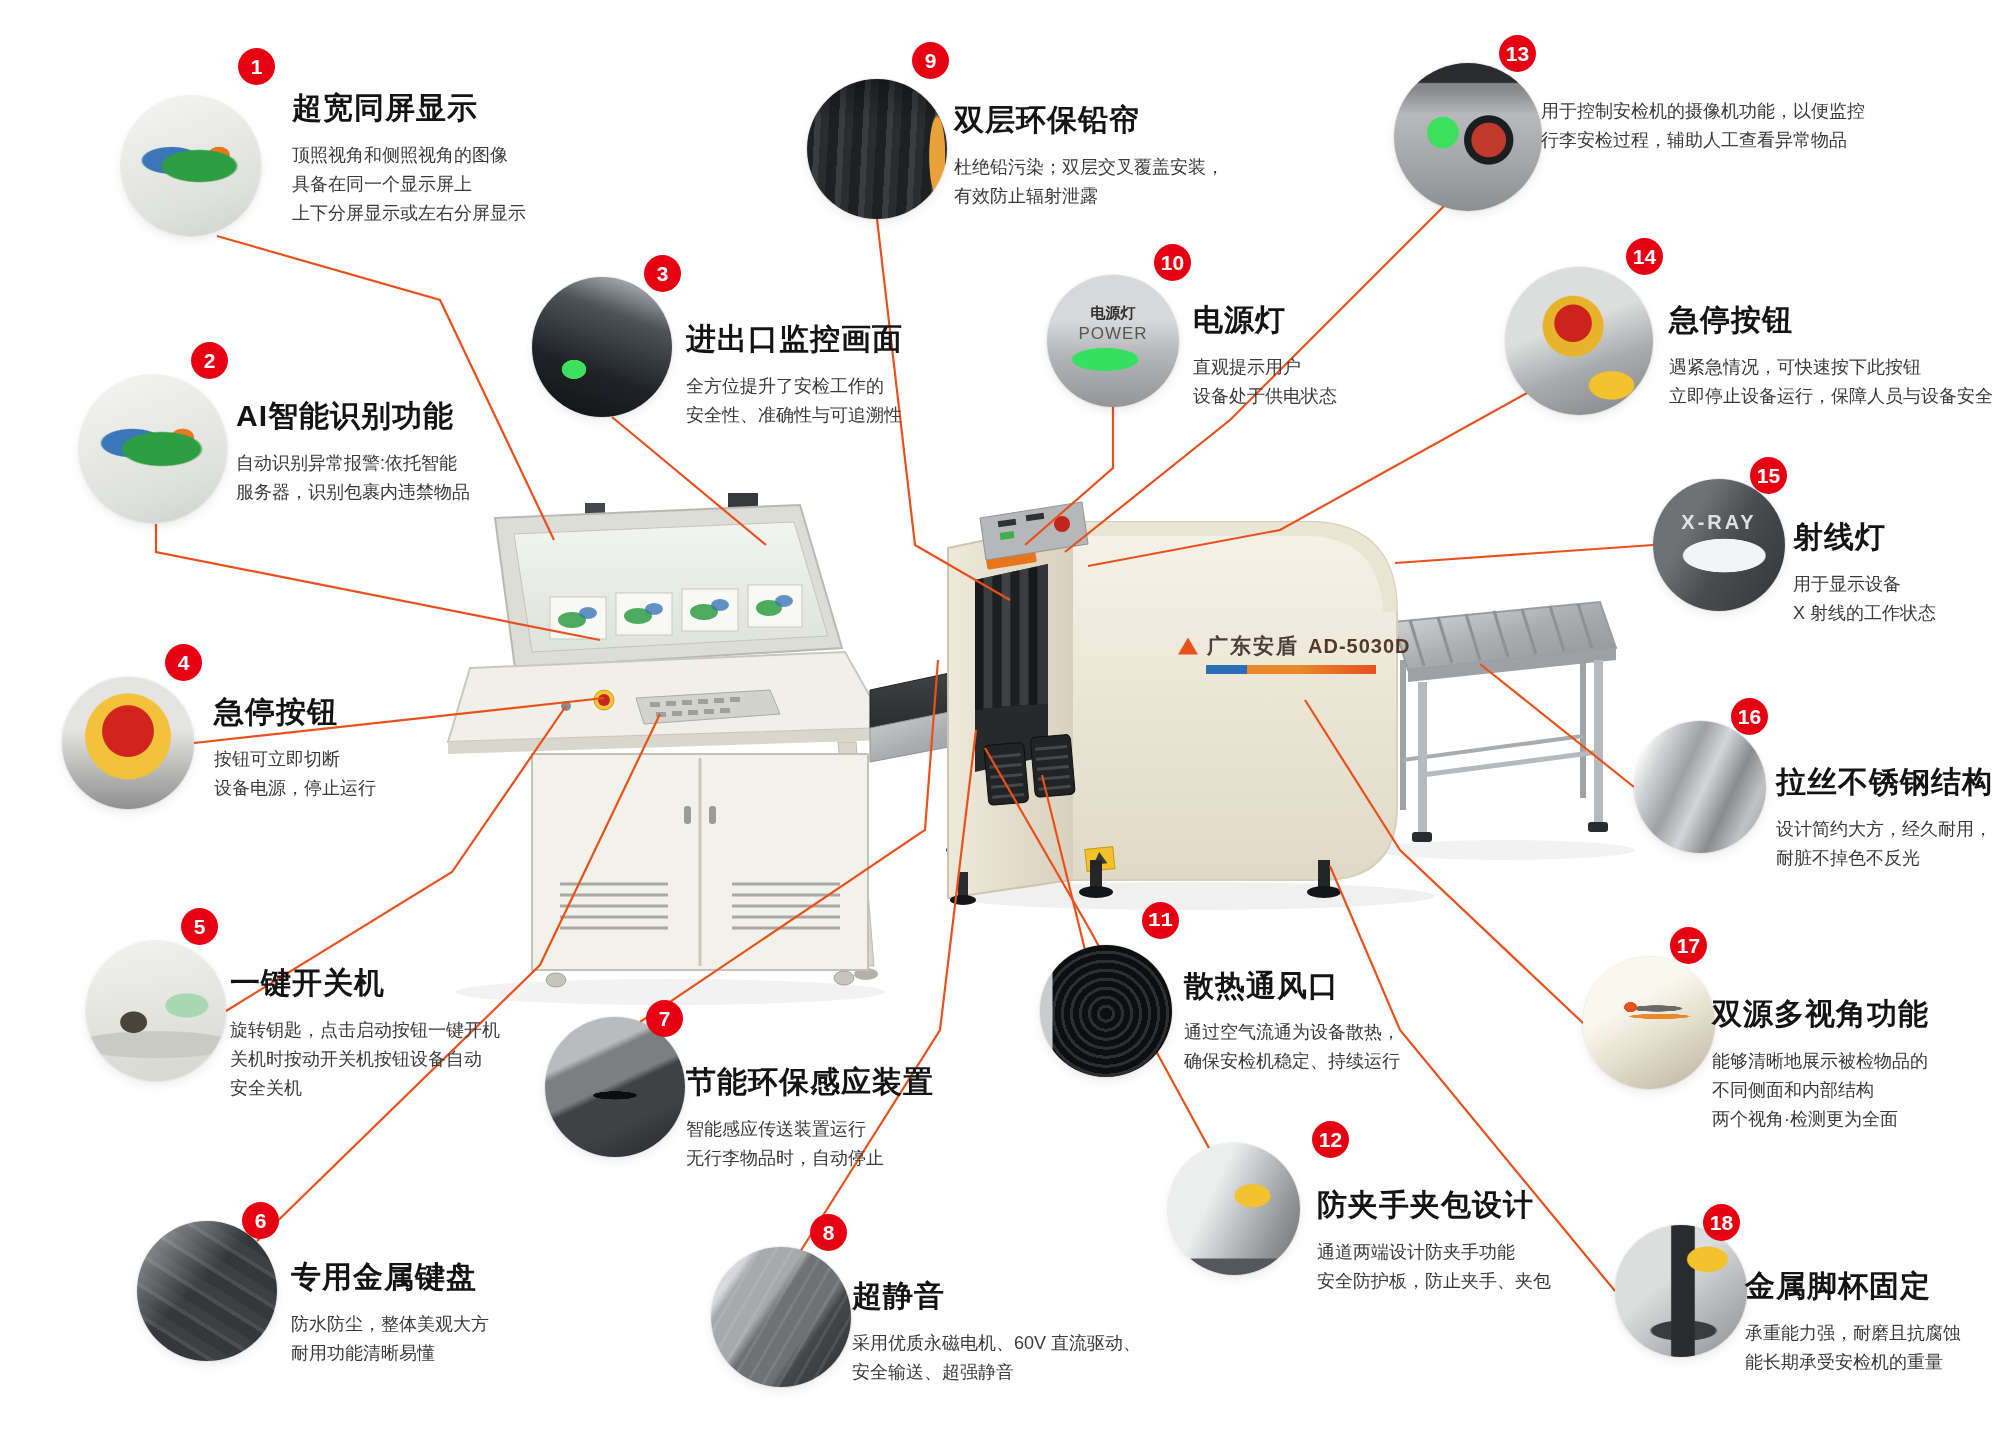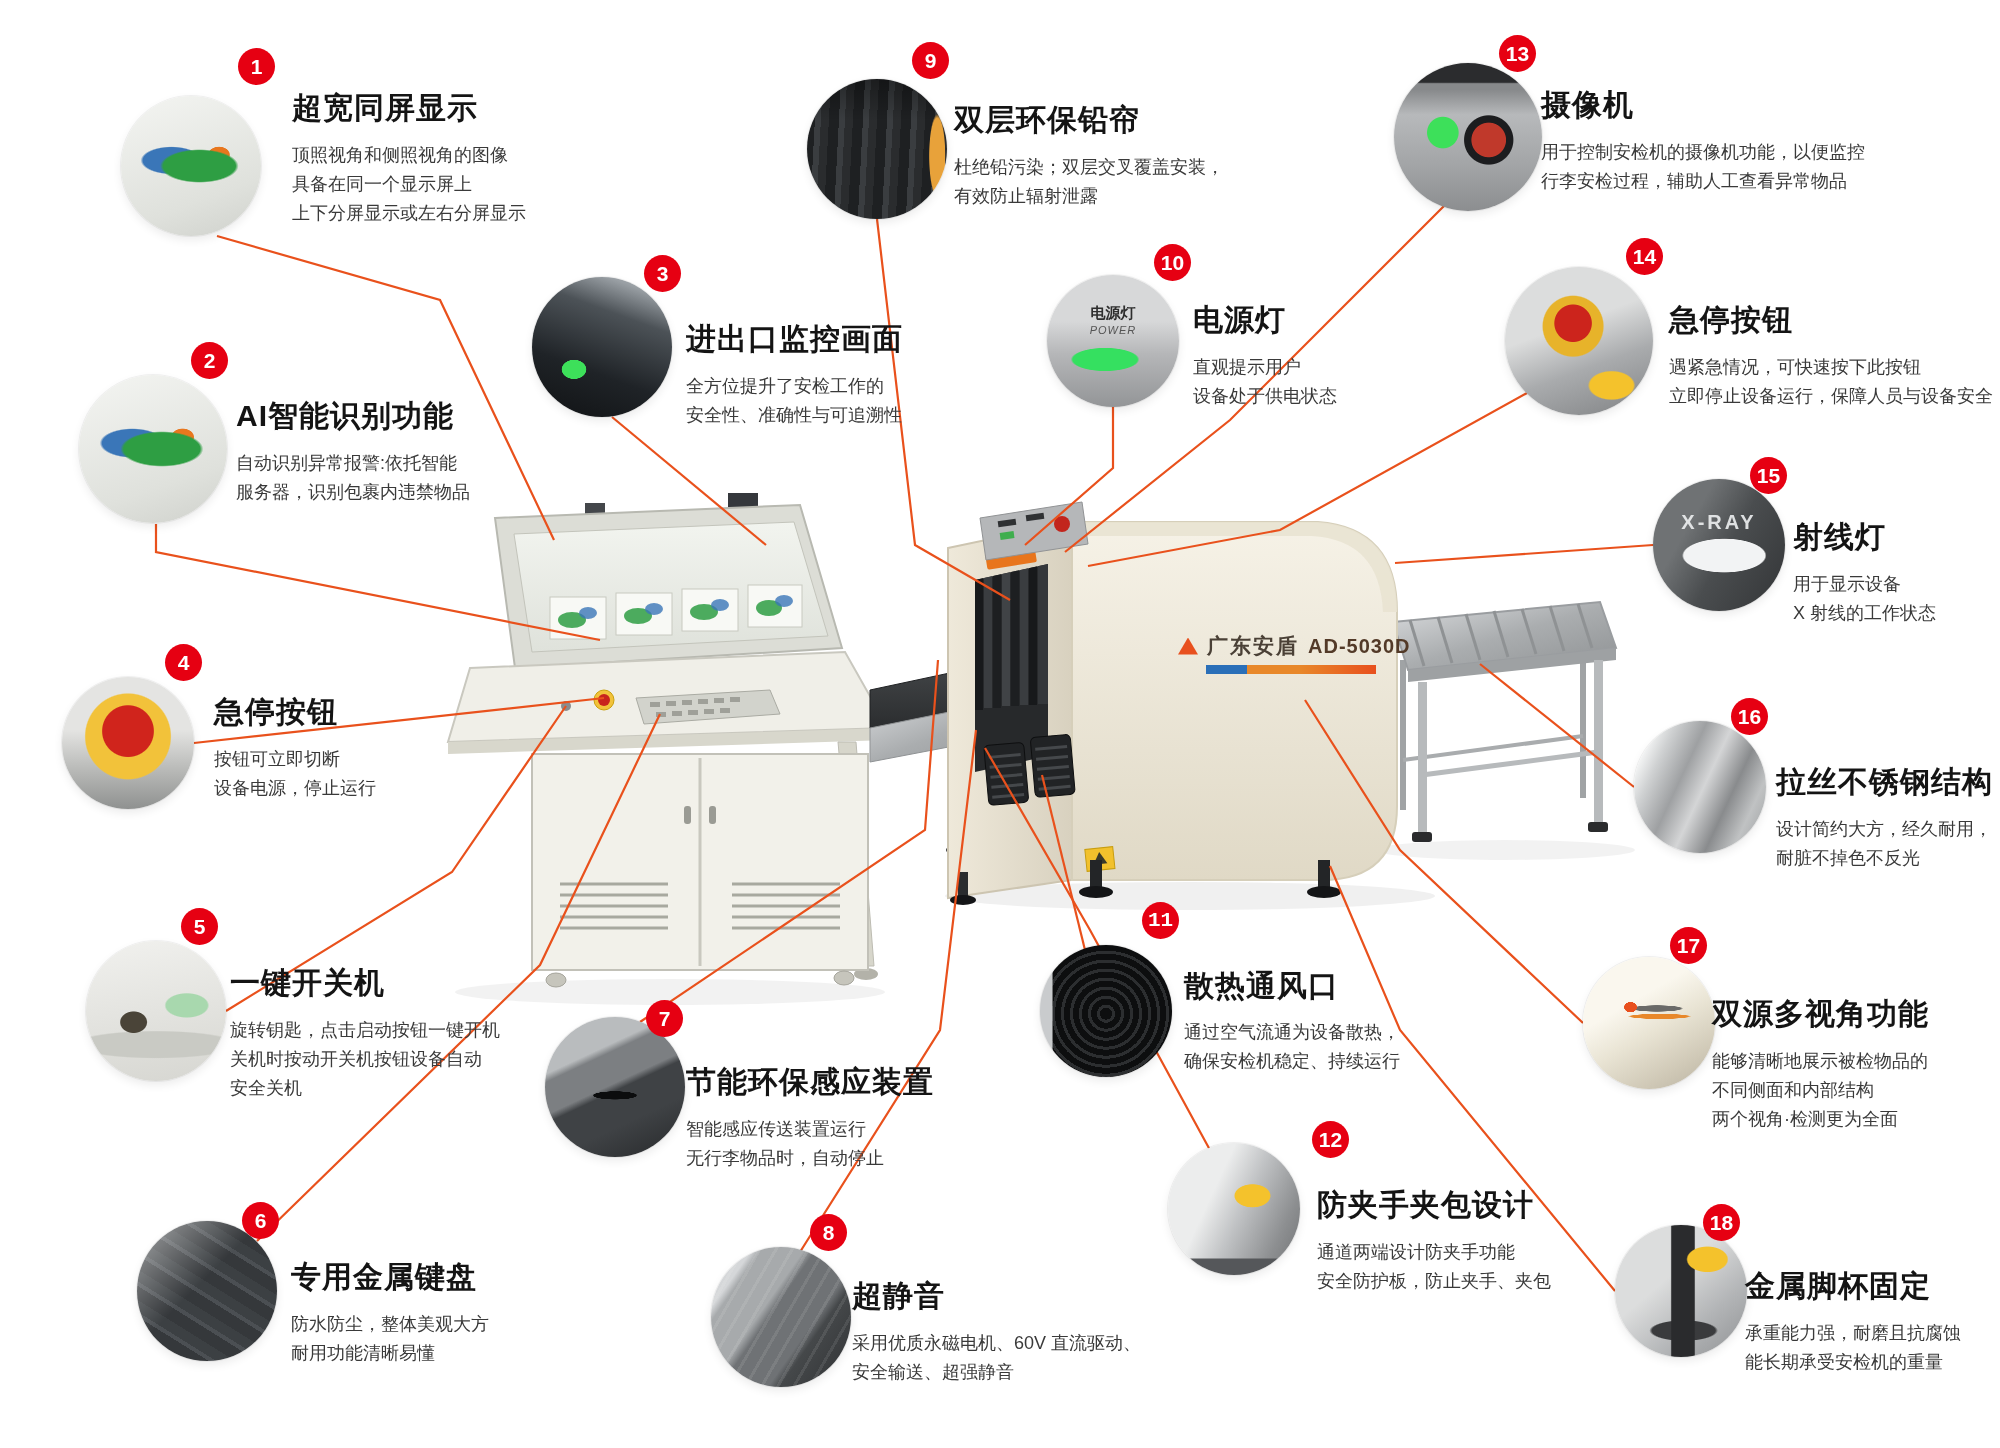--- a/index.html
+++ b/index.html
@@ -51,21 +51,21 @@
     repeating-linear-gradient(120deg, rgba(255,255,255,.09) 0 3px, transparent 3px 14px),
     linear-gradient(125deg, #d5d7d9 0 18%, #a7aaac 22% 40%, #6f7275 45% 65%, #45484a 70%, #2f3133); }
   .p-curtain { background:
     radial-gradient(6% 30% at 93% 55%, #e8a23a 90%, transparent),
     linear-gradient(180deg, rgba(0,0,0,.35), transparent 30%),
     repeating-linear-gradient(93deg, #1e2022 0 10px, #3a3d40 10px 16px, #2a2c2e 16px 24px); }
   .p-power { background:
     radial-gradient(26% 9% at 44% 64%, #35e060 94%, transparent),
     linear-gradient(180deg, #d7d8d9 0 35%, #b5b6b8 60%, #939597); }
   .p-power .pp-cn { top:22%; font-size:15px; color:#2e2e2e; font-weight:bold; }
-  .p-power .pp-en { top:37%; font-size:11px; color:#555; letter-spacing:1px;font-style:italic; }
+  .p-power .pp-en { top:37%; font-size:17px; color:#555; letter-spacing:1px; }
   .p-fan { background:
     linear-gradient(90deg, #c9cbcd 0 9%, transparent 10%),
     repeating-radial-gradient(circle at 50% 52%, #0d0e0f 0 6px, #2c2e30 6px 9px),
     #0f1011; }
   .p-corner { background:
     radial-gradient(14% 9% at 64% 40%, #f4c22c 94%, transparent),
     linear-gradient(0deg, #55575a 0 12%, transparent 13%),
     linear-gradient(115deg, #eceded 0 35%, #bfc1c3 55%, #8d8f91 80%, #6f7173); }
   .p-camera { background:
     radial-gradient(11% 11% at 33% 47%, #3de05a 94%, transparent),
@@ -430,21 +430,20 @@
 
   <div class="callout" style="left:1317px;top:1185px;">
     <div class="badge" style="left:-45px;top:-64px;margin-left:40px;">12</div>
     <div class="title">防夹手夹包设计</div>
     <div class="desc">通道两端设计防夹手功能
 安全防护板，防止夹手、夹包</div>
   </div>
 
   <div class="callout" style="left:1541px;top:85px;">
     <div class="badge" style="left:-42px;top:-50px;">13</div>
-    <div class="title">摄像机</div>
     <div class="desc">用于控制安检机的摄像机功能，以便监控
 行李安检过程，辅助人工查看异常物品</div>
   </div>
 
   <div class="callout" style="left:1669px;top:300px;">
     <div class="badge" style="left:-43px;top:-62px;">14</div>
     <div class="title">急停按钮</div>
     <div class="desc">遇紧急情况，可快速按下此按钮
 立即停止设备运行，保障人员与设备安全</div>
   </div>

